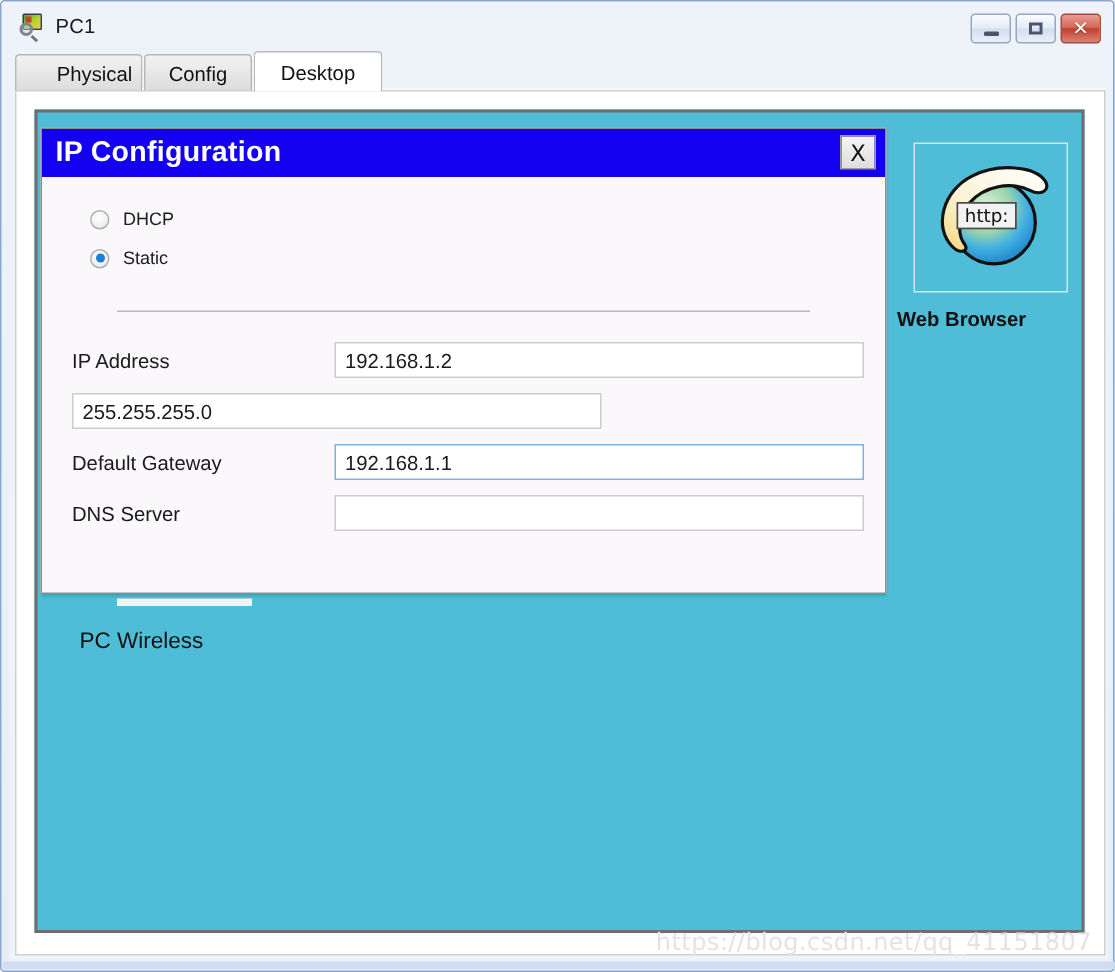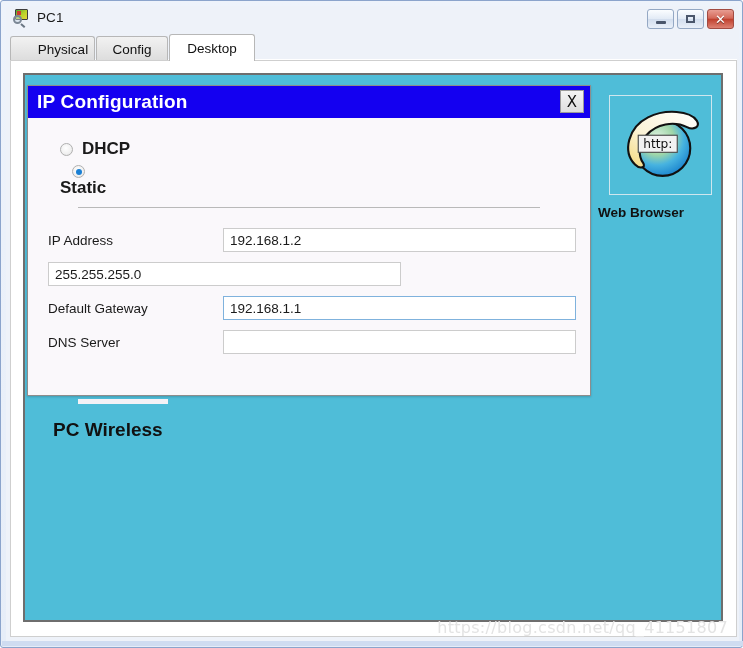--- a/index.html
+++ b/index.html
@@ -214,22 +214,22 @@
   .sliver {
     position: absolute;
     left: 77px; top: 398px;
     width: 90px; height: 5px;
     background: #f4f2f6;
   }
 
   .pc-wireless-label {
     position: absolute;
     left: 52px; top: 418px;
-    font-size: 19px;
-    font-weight: bold;
+    font-size: 15px;
+    font-weight: normal;
     color: #111;
   }
 
   
   .dialog {
     position: absolute;
     left: 26px; top: 84px;
     width: 564px; height: 311px;
     background: #faf8fb;
     border: 1px solid #8d8d8d;
@@ -274,44 +274,43 @@
   }
 
   
   .radio-row {
     position: absolute;
     display: flex;
     align-items: center;
     left: 32px;
   }
   .radio-row.r1 { top: 21px; }
-  .radio-row.r2 { top: 47px; flex-direction: column; }
+  .radio-row.r2 { top: 47px; }
   .radio {
     width: 13px; height: 13px;
     box-sizing: border-box;
     border-radius: 50%;
     border: 1px solid #b0b0b0;
     background: radial-gradient(circle at 45% 38%, #ffffff 0%, #f0f0f0 60%, #dcdcdc 100%);
     position: relative;
     margin-right: 9px;
     flex: none;
   }
   .radio.checked:after {
     content: "";
     position: absolute;
     left: 50%; top: 50%;
     width: 6px; height: 6px;
     margin-left: -3px; margin-top: -3px;
     border-radius: 50%;
     background: #1a7fd4;
   }
   .radio-label {
-    font-size: 17px;
+    font-size: 12px;
     color: #1a1a1a;
-    font-weight: bold;
   }
 
   .separator {
     position: absolute;
     left: 50px; top: 89px;
     width: 462px; height: 1px;
     background: #b9b9b9;
   }
 
   

